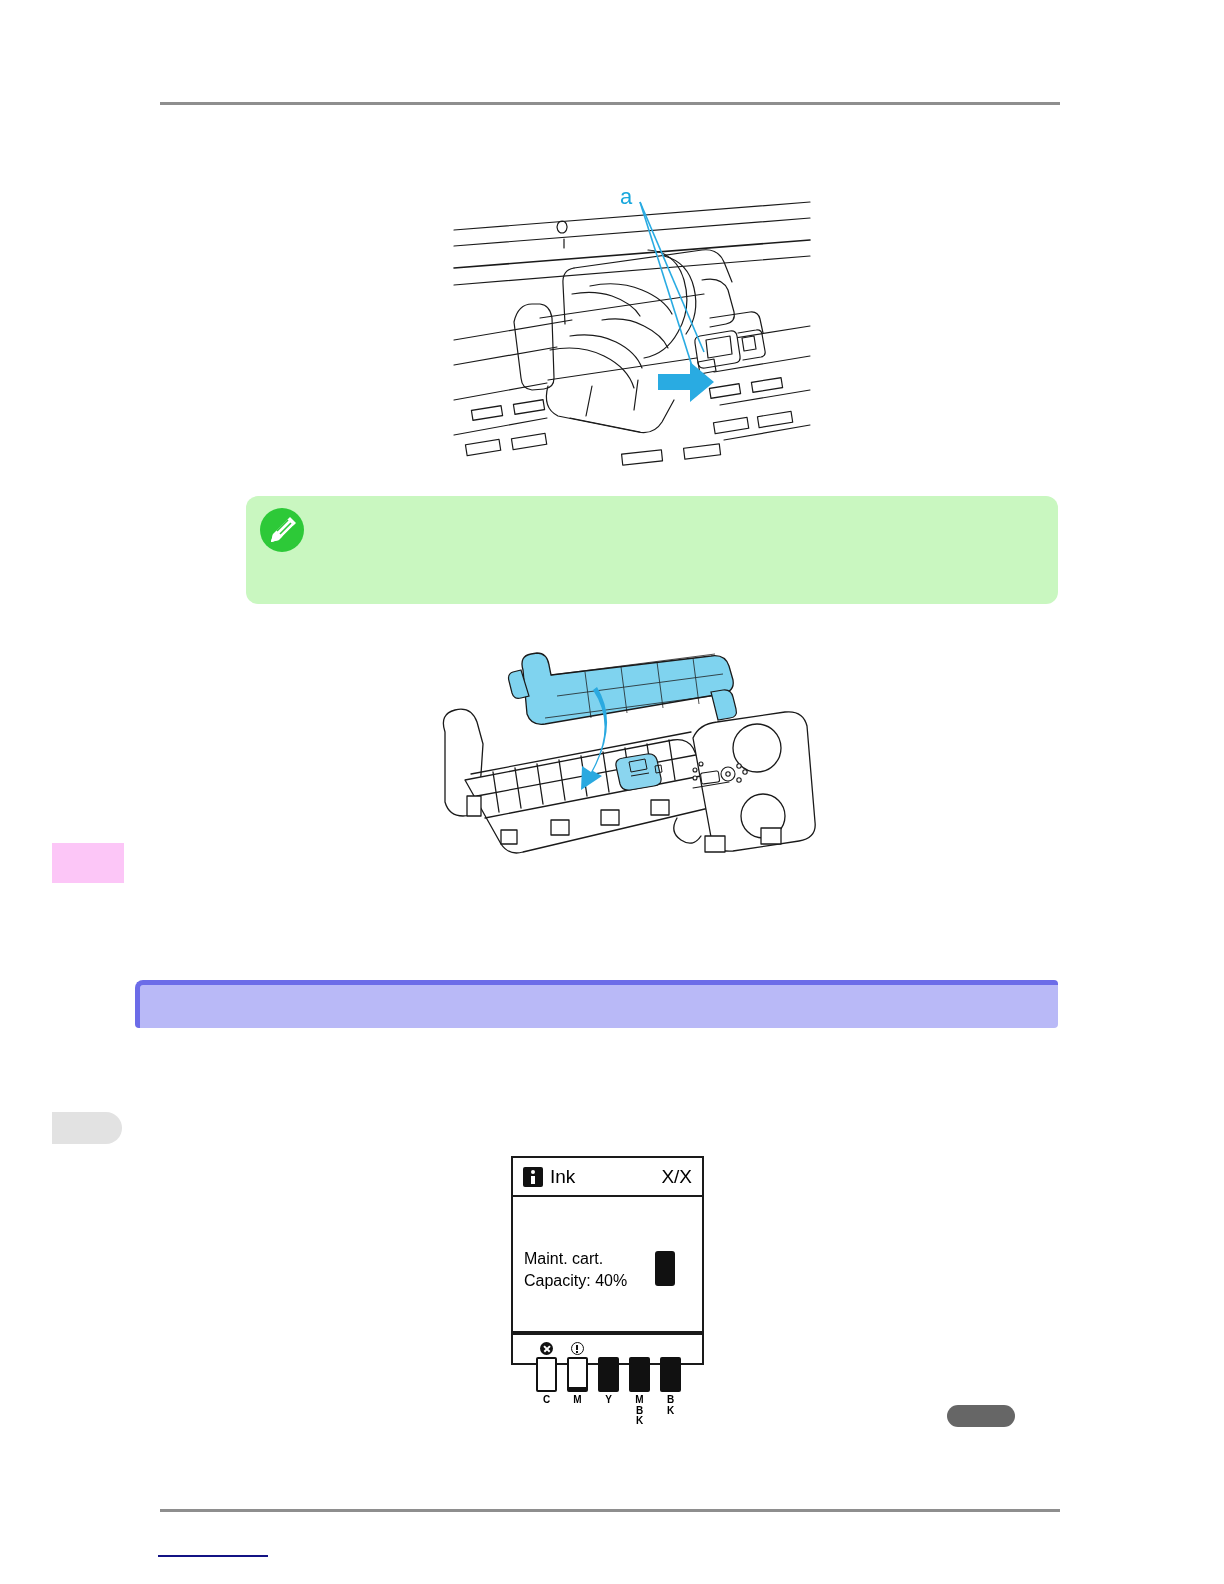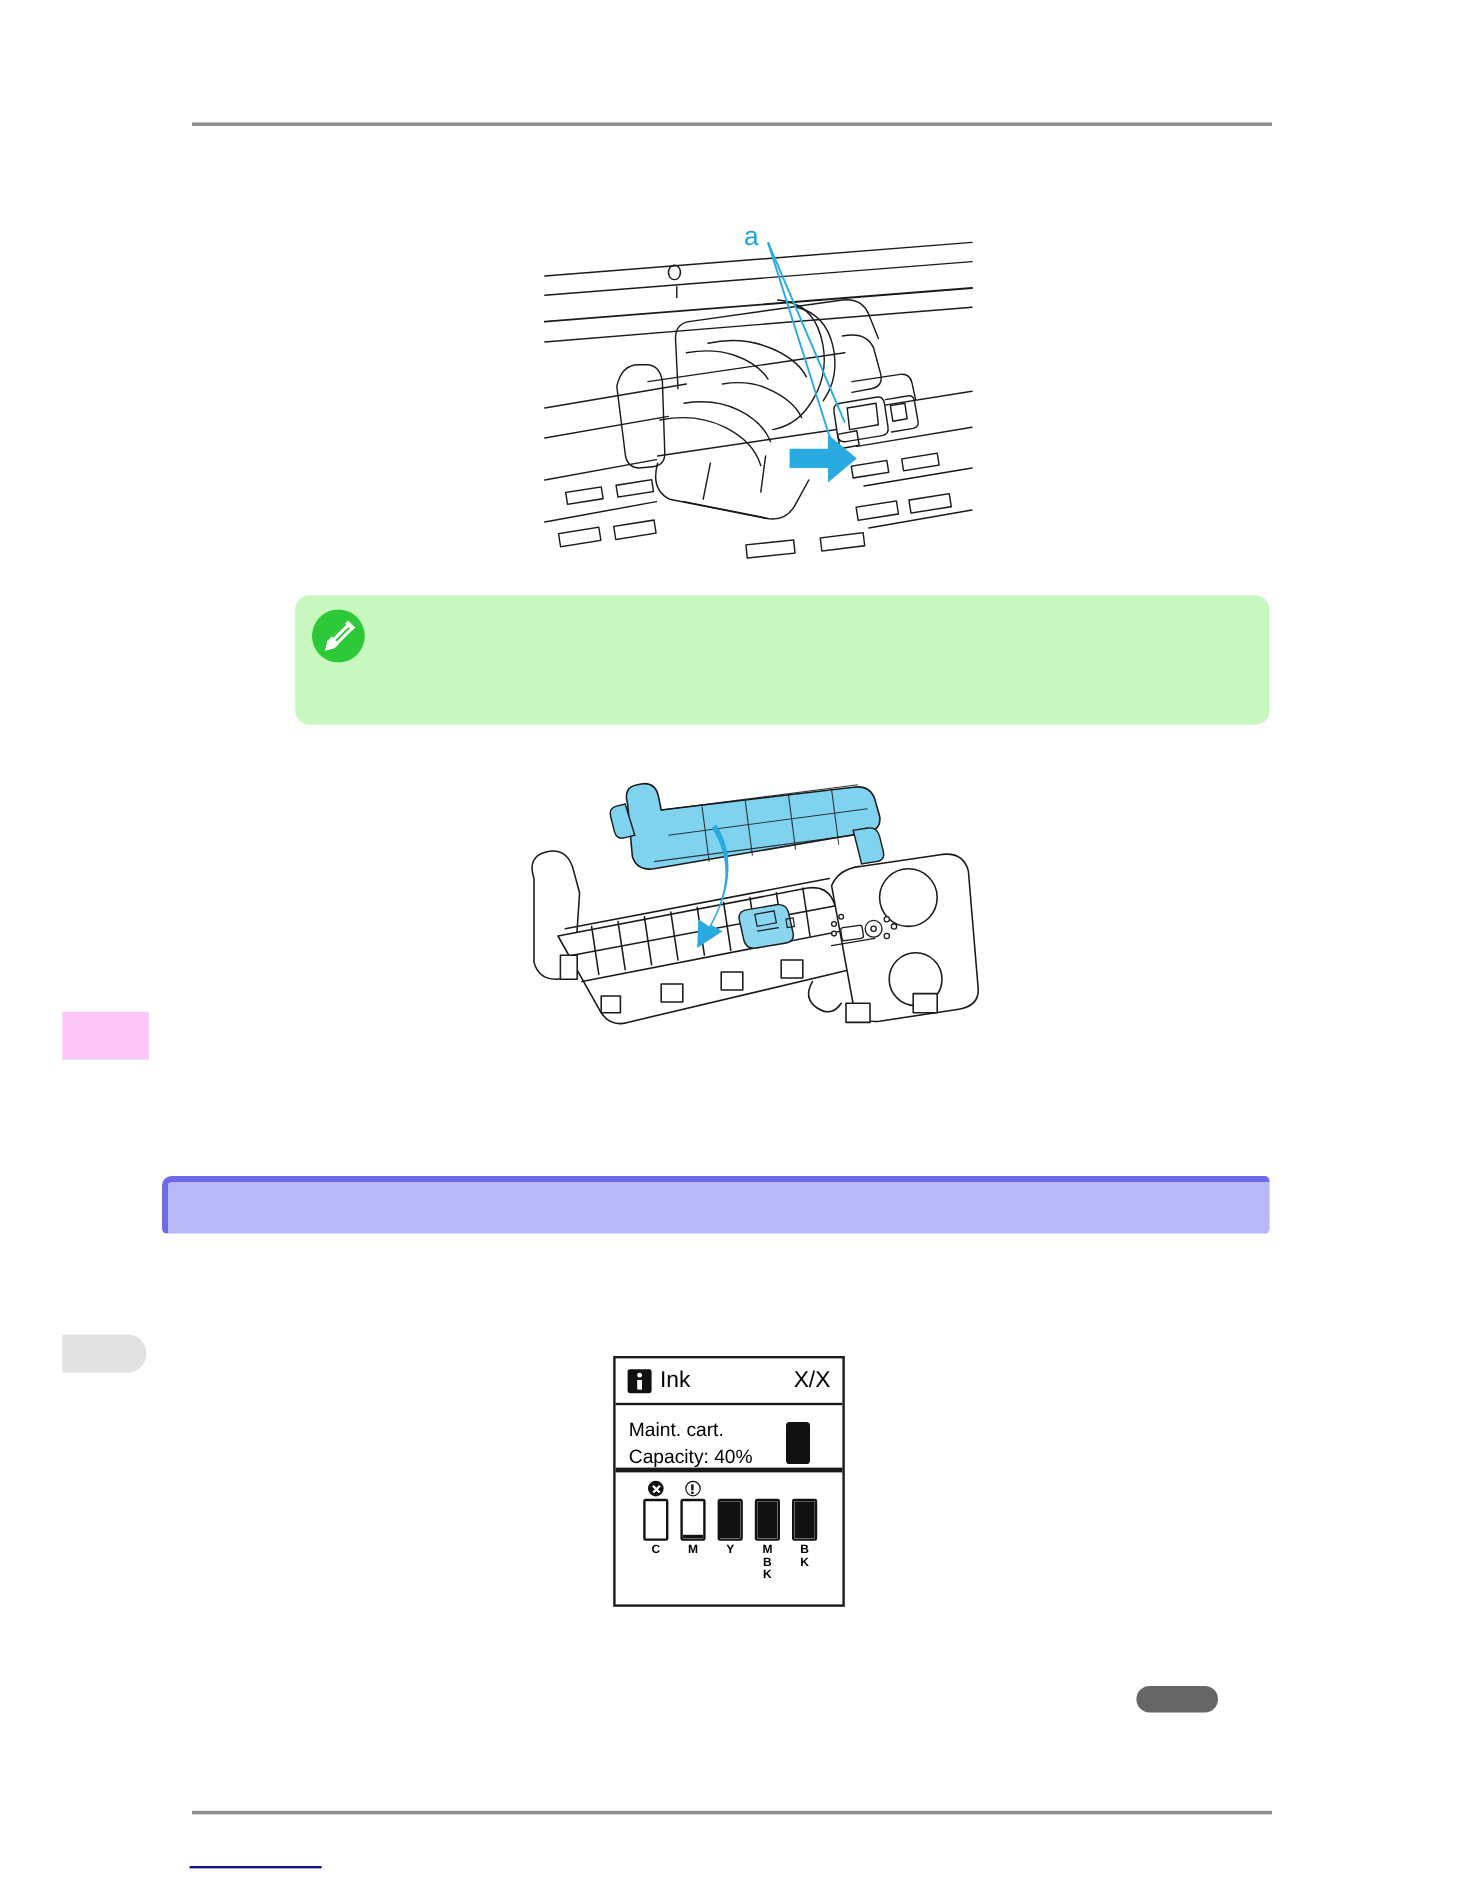--- a/index.html
+++ b/index.html
@@ -65,21 +65,21 @@
   }
 
   
   .step-tab{
     position:absolute;left:52px;top:1112px;width:70px;height:32px;
     background:#e2e2e2;border-radius:0 16px 16px 0;
   }
 
   
   .lcd{
-    position:absolute;left:511px;top:1130px;width:193px;height:209px;
+    position:absolute;left:511px;top:1156px;width:193px;height:209px;
     background:#ffffff;border:2px solid #1a1a1a;box-sizing:border-box;
   }
   .lcd-title{
     position:relative;height:39px;border-bottom:2px solid #1a1a1a;
     display:flex;align-items:center;padding:0 10px;box-sizing:border-box;
   }
   .lcd-info-icon{
     width:20px;height:20px;background:#111;border-radius:2px;
     position:relative;flex:0 0 auto;margin-right:7px;
   }
@@ -87,22 +87,22 @@
     content:"";position:absolute;left:8px;top:3px;width:4px;height:4px;
     background:#fff;border-radius:50%;
   }
   .lcd-info-icon:after{
     content:"";position:absolute;left:8px;top:9px;width:4px;height:8px;background:#fff;
   }
   .lcd-title-text{font-size:19px;line-height:1;}
   .lcd-page{margin-left:auto;font-size:19px;line-height:1;}
 
   .lcd-mid{
-    position:relative;height:56px;border-bottom:4px solid #1a1a1a;
-    box-sizing:border-box;padding:11px 0 0 11px;
+    position:relative;height:98px;border-bottom:4px solid #1a1a1a;
+    box-sizing:border-box;padding:11px 0 0 11px;margin-top:40px;
   }
   .lcd-mid-lines{font-size:16px;line-height:1.35;}
   .maint-bar{
     position:absolute;right:27px;top:14px;width:20px;height:35px;
     border:2px solid #111;border-radius:3px;background:#111;box-sizing:border-box;
   }
 
   .lcd-bottom{position:relative;height:88px;padding-top:6px;box-sizing:border-box;}
   .ink-row{display:flex;justify-content:center;gap:9px;padding-left:2px;}
   .ink-slot{width:22px;text-align:center;position:relative;}

